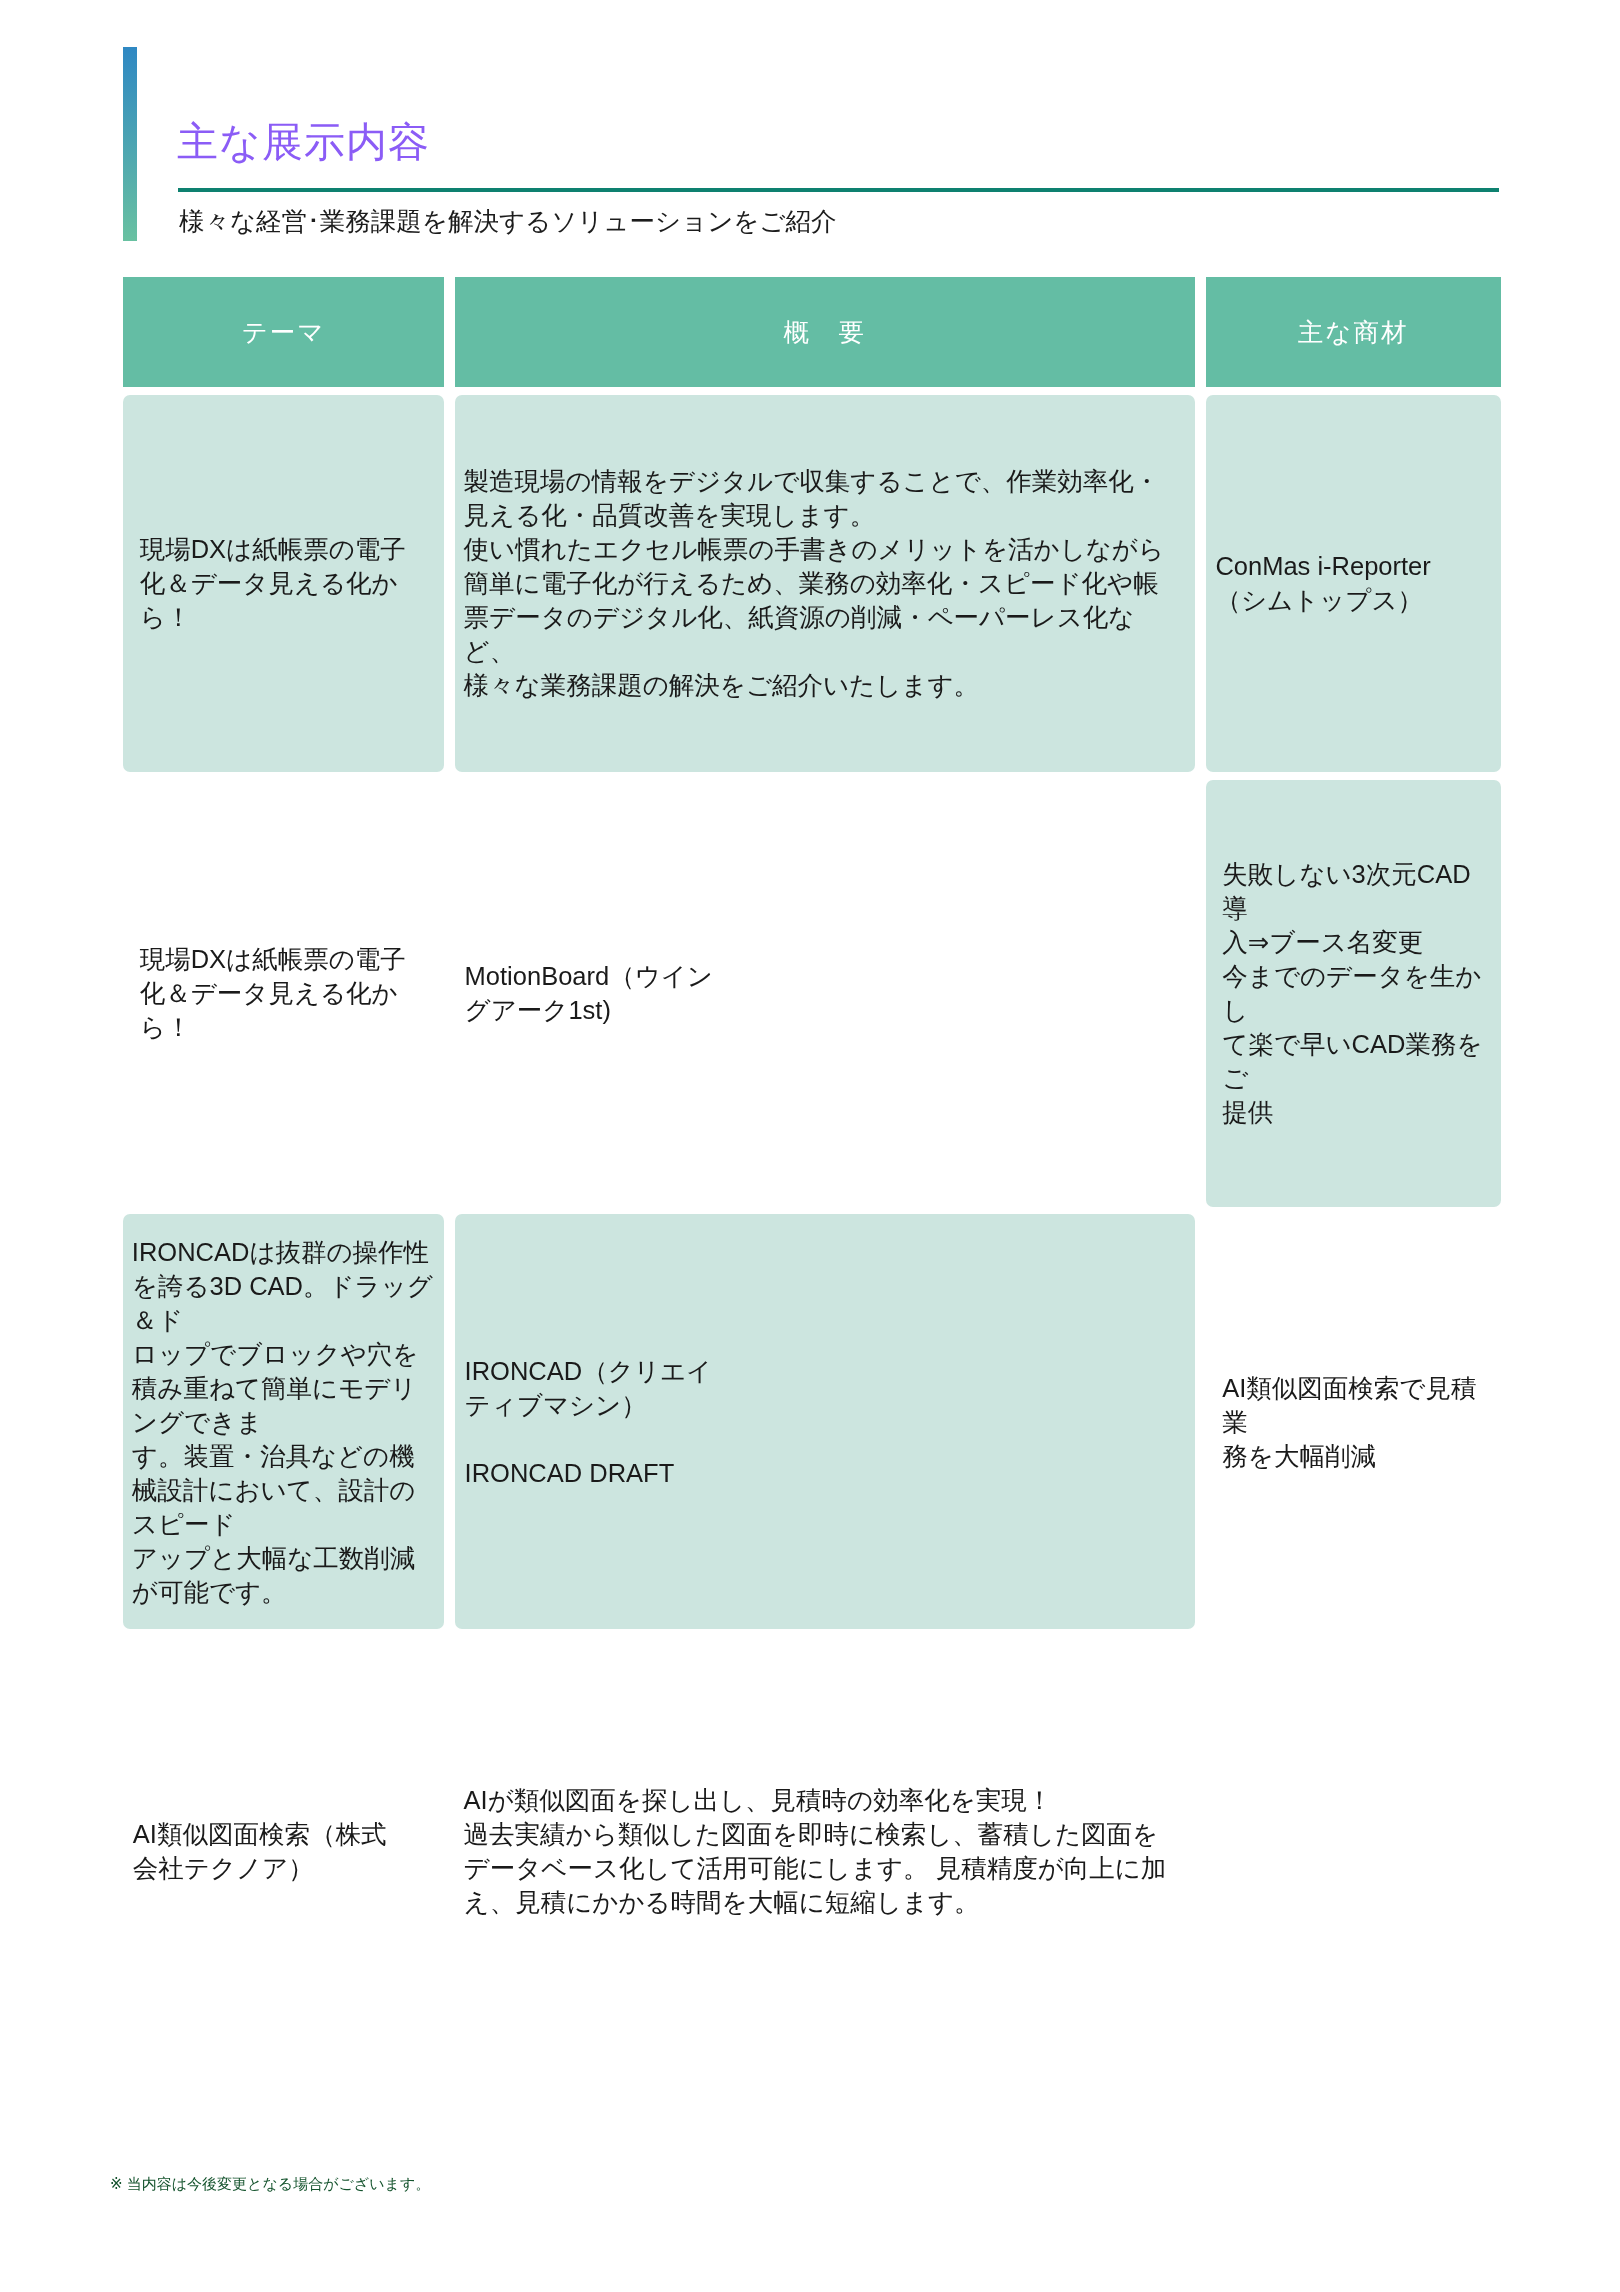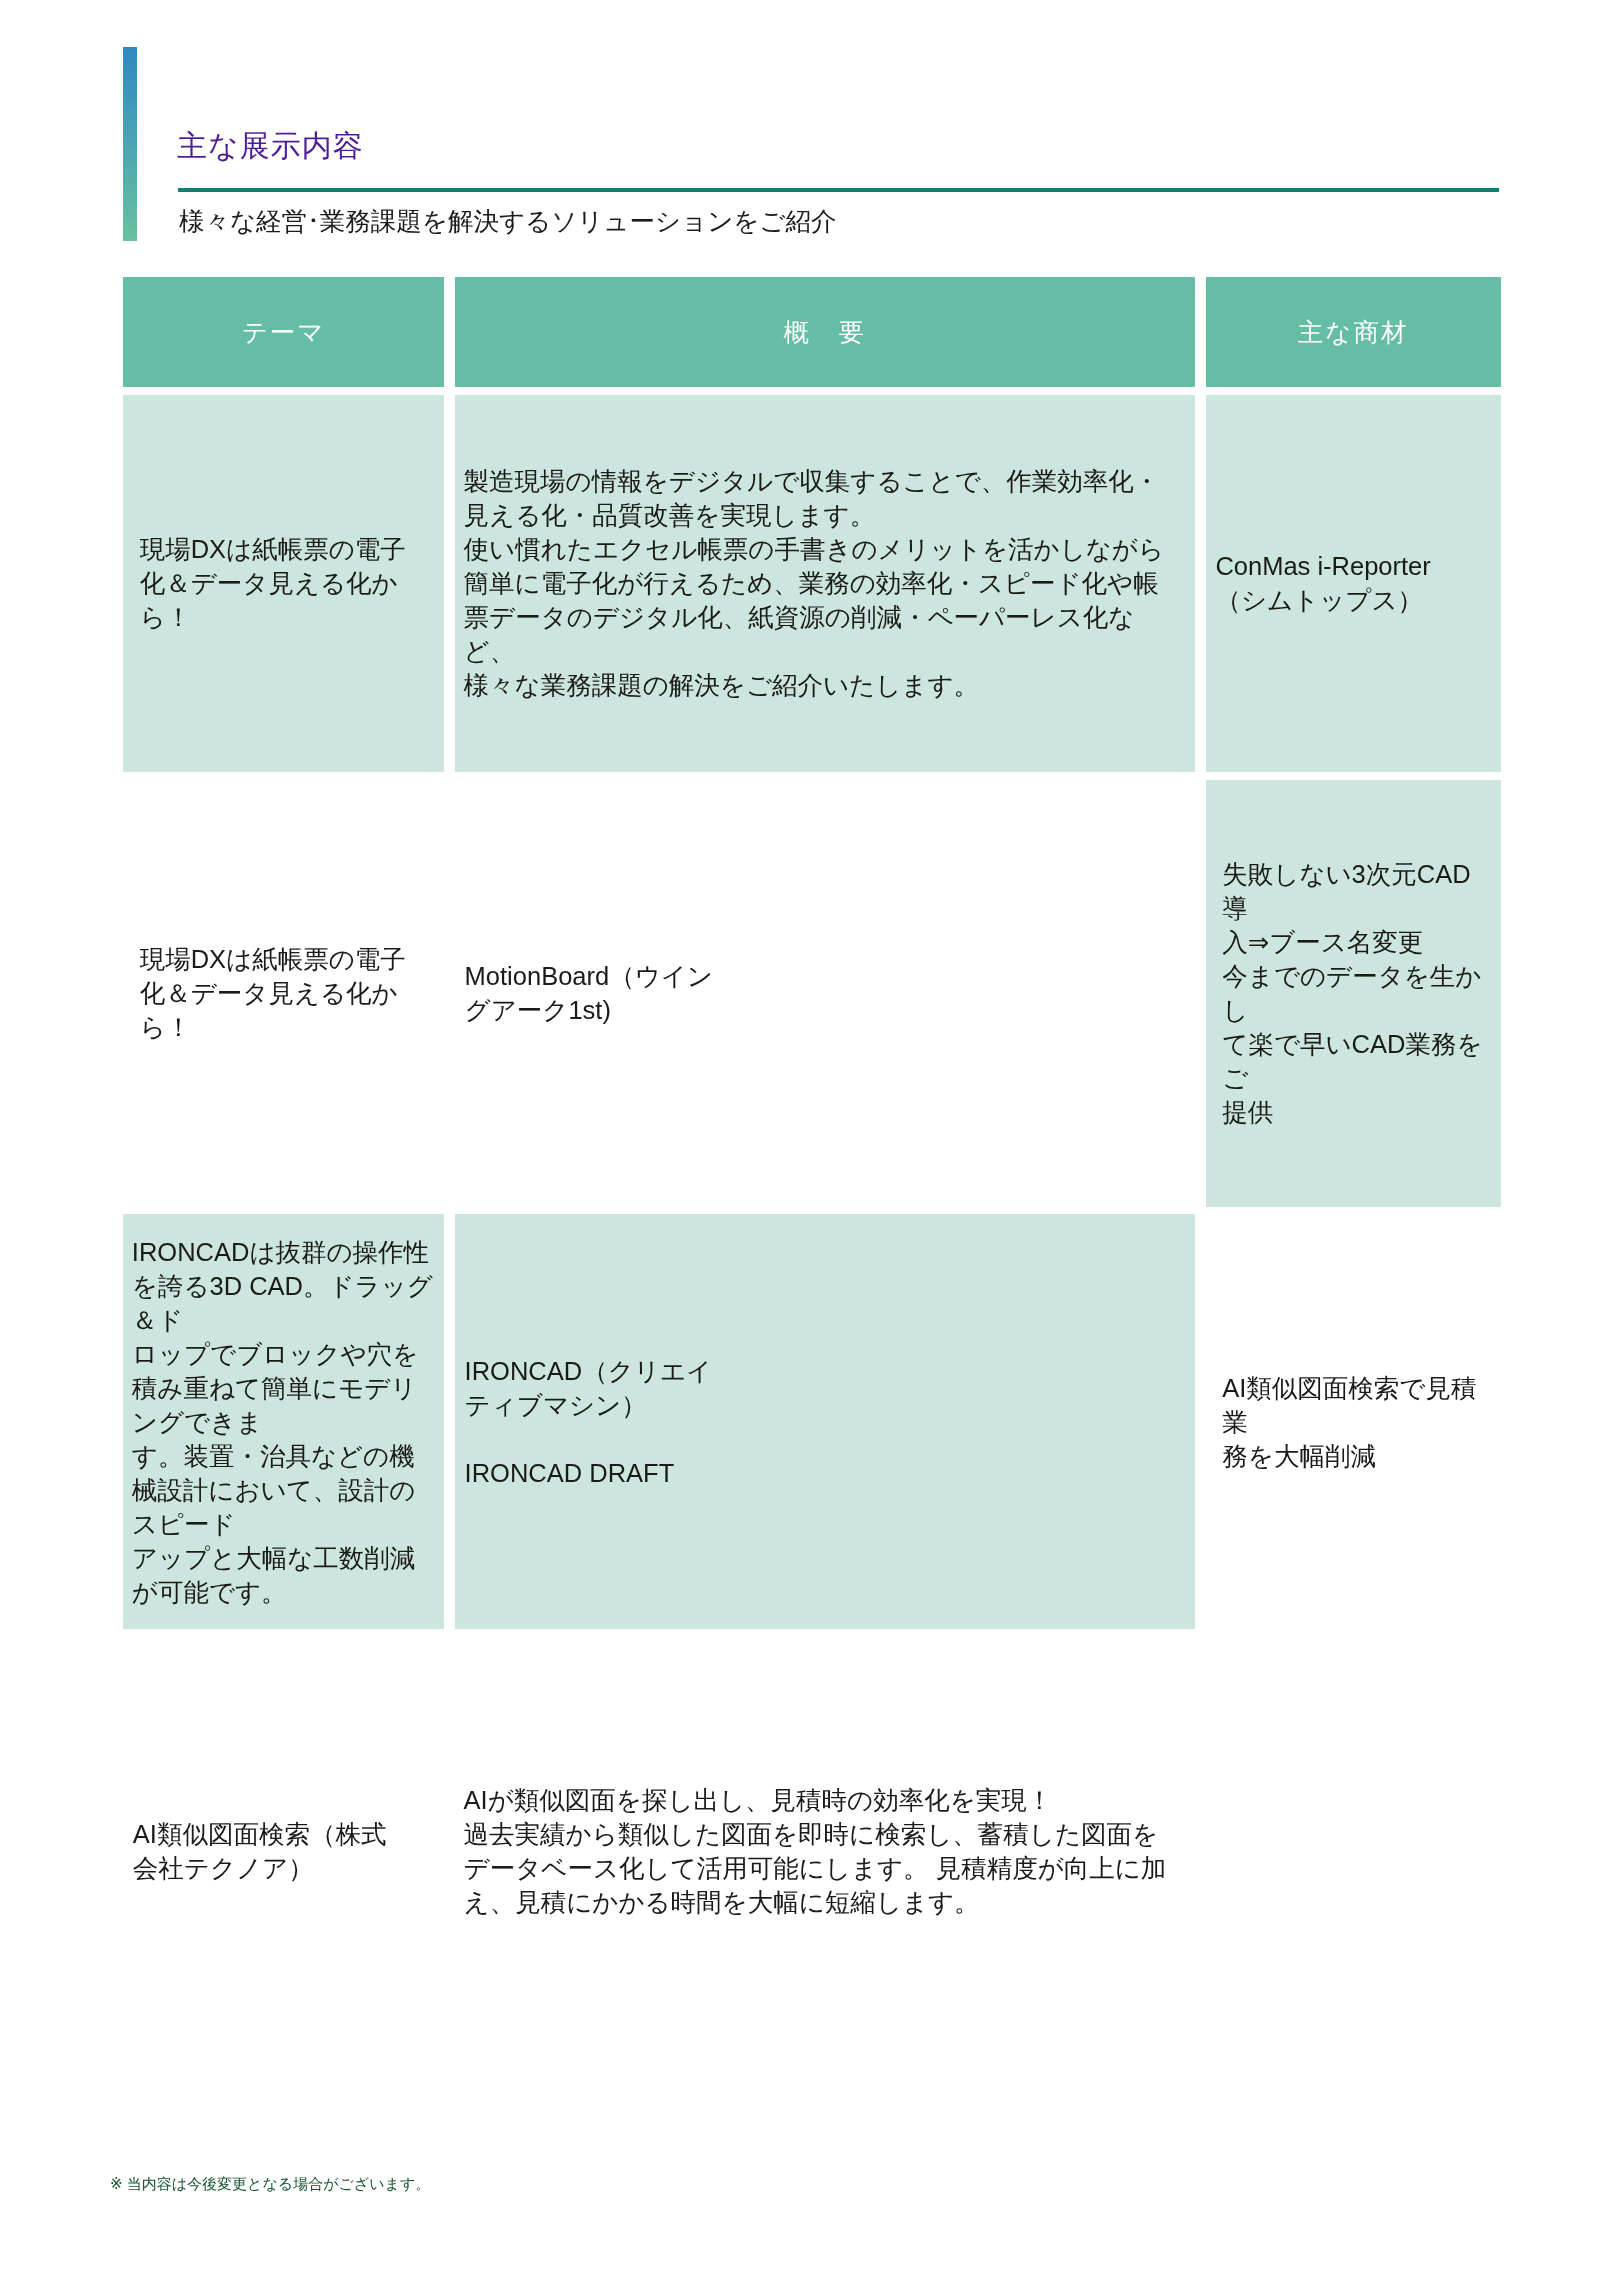--- a/index.html
+++ b/index.html
@@ -7,22 +7,22 @@
     width:1620px;height:2293px;position:relative;overflow:hidden;
     font-family:"Liberation Sans","DejaVu Sans",sans-serif;
     color:#1a1a1a;
   }
   .accent-bar{
     position:absolute;left:123px;top:47px;width:13.7px;height:194px;
     background:linear-gradient(to bottom,var(--bar-top),var(--bar-bottom));
   }
   .page-title{
     position:absolute;left:177px;top:116px;margin:0;
-    font-size:30px;font-weight:400;line-height:59px;color:#4c1d95;
-    letter-spacing:1px;white-space:nowrap;
+    font-size:41px;font-weight:400;line-height:59px;color:#8b5cf6;
+    letter-spacing:1px;white-space:nowrap;font-family:Liberation Mono, monospace;
   }
   .title-rule{
     position:absolute;left:178px;top:188px;width:1321px;height:3.9px;
     background:var(--rule);
   }
   .subtitle{
     position:absolute;left:179px;top:205px;
     font-size:25.5px;line-height:33px;color:#1c1c1c;white-space:nowrap;
   }
   .exhibit-table{
@@ -35,21 +35,21 @@
   .th{
     background:var(--header-bg);color:#ffffff;
     display:flex;align-items:center;justify-content:center;
     font-size:25.5px;letter-spacing:2px;
   }
   .cell{
     display:flex;align-items:center;
     font-size:25.5px;line-height:34px;
     white-space:pre-line;color:#1a1a1a;
   }
-  .banded{background:var(--row-bg);}
+  .banded{background:var(--row-bg);border-radius:7px;}
   .theme{padding:0 7.8px 0 16.7px;}
   .overview{padding:0 9.8px 0 8.8px;}
   .product{padding:0 5.9px 0 9.8px;}
   .footnote{
     position:absolute;left:110px;top:2170px;
     font-size:15px;line-height:27.4px;color:#14532d;white-space:nowrap;
   }
 </style>
 </head>
 <body>

